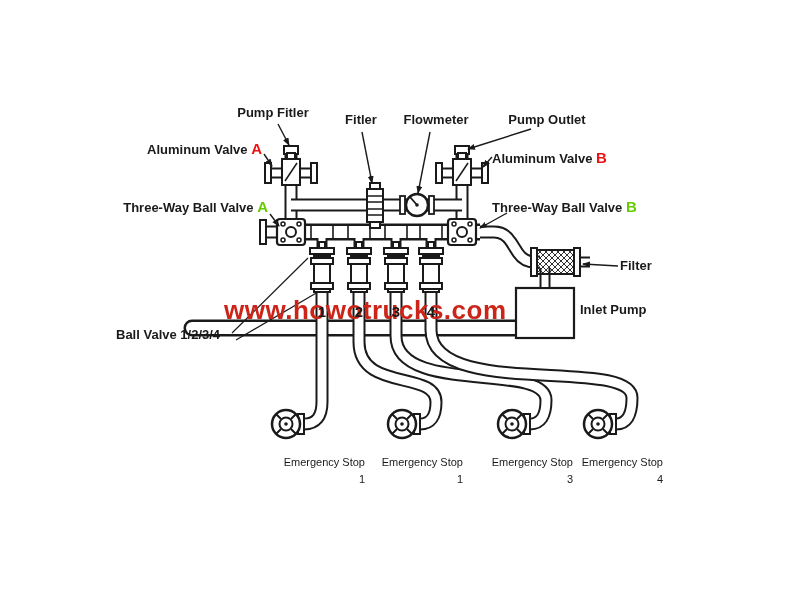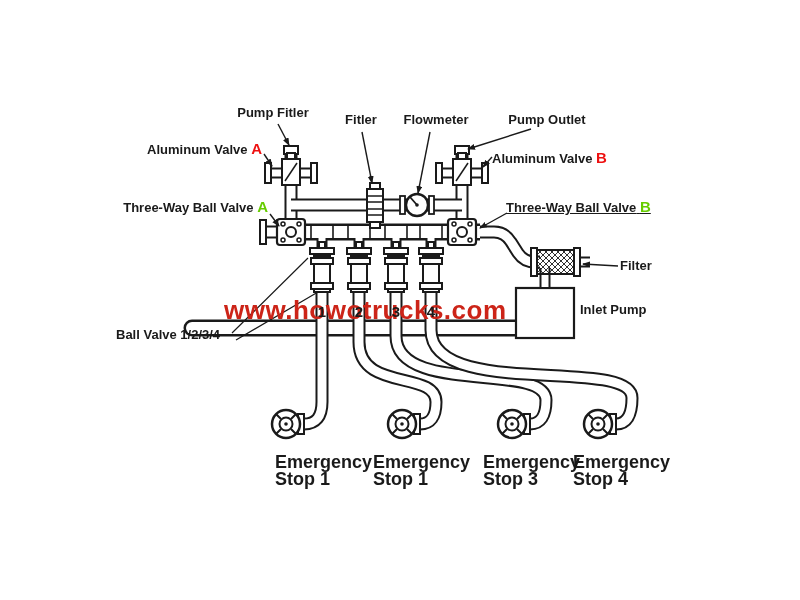--- a/index.html
+++ b/index.html
@@ -16,21 +16,21 @@
   .pi{stroke:#ffffff;fill:none;}
   .ln{stroke:var(--ink);fill:none;}
   .fw{fill:#ffffff;stroke:var(--ink);}
   .lbl{position:absolute;font-weight:bold;font-size:13px;line-height:16px;color:var(--ink);white-space:nowrap;}
   .center{text-align:center;}
   .right{text-align:right;}
   .letter{font-size:15px;font-weight:bold;}
   .letter.red{color:var(--letter-red);}
   .letter.green{color:var(--letter-green);}
   .num{position:absolute;width:16px;text-align:center;font-weight:bold;font-size:15px;color:var(--ink);}
-  .estop{position:absolute;width:90px;text-align:left;font-weight:bold;font-size:18px;line-height:17px;
+  .estop{position:absolute;width:90px;text-align:right;font-weight:normal;font-size:11px;line-height:17px;
          color:var(--ink);white-space:normal;}
   .watermark{position:absolute;left:224px;top:295px;font-weight:bold;font-size:26px;letter-spacing:.5px;
          color:var(--watermark-red);}
 </style>
 </head>
 <body>
 
 <div id="stage">
 
   <svg width="800" height="600" viewBox="0 0 800 600">
@@ -232,21 +232,21 @@
 
   <div class="lbl right" style="left:138px;top:141px;width:124px;">
     <span>Aluminum Valve</span> <span class="letter red">A</span>
   </div>
   <div class="lbl right" style="left:104px;top:199px;width:164px;">
     <span>Three-Way Ball Valve</span> <span class="letter green">A</span>
   </div>
   <div class="lbl" style="left:492px;top:150px;width:150px;">
     <span>Aluminum Valve</span> <span class="letter red">B</span>
   </div>
-  <div class="lbl" style="left:506px;top:199px;width:170px;text-decoration:underline;">
+  <div class="lbl" style="left:492px;top:199px;width:170px;">
     <span>Three-Way Ball Valve</span> <span class="letter green">B</span>
   </div>
 
   <div class="lbl" style="left:620px;top:258px;width:46px;"><span>Filter</span></div>
   <div class="lbl" style="left:580px;top:302px;width:78px;"><span>Inlet Pump</span></div>
   <div class="lbl" style="left:116px;top:327px;width:126px;"><span>Ball Valve 1/2/3/4</span></div>
 
   <div class="watermark">www.howotrucks.com</div>
 
   <div class="num" style="left:314px;top:303px;">1</div>

